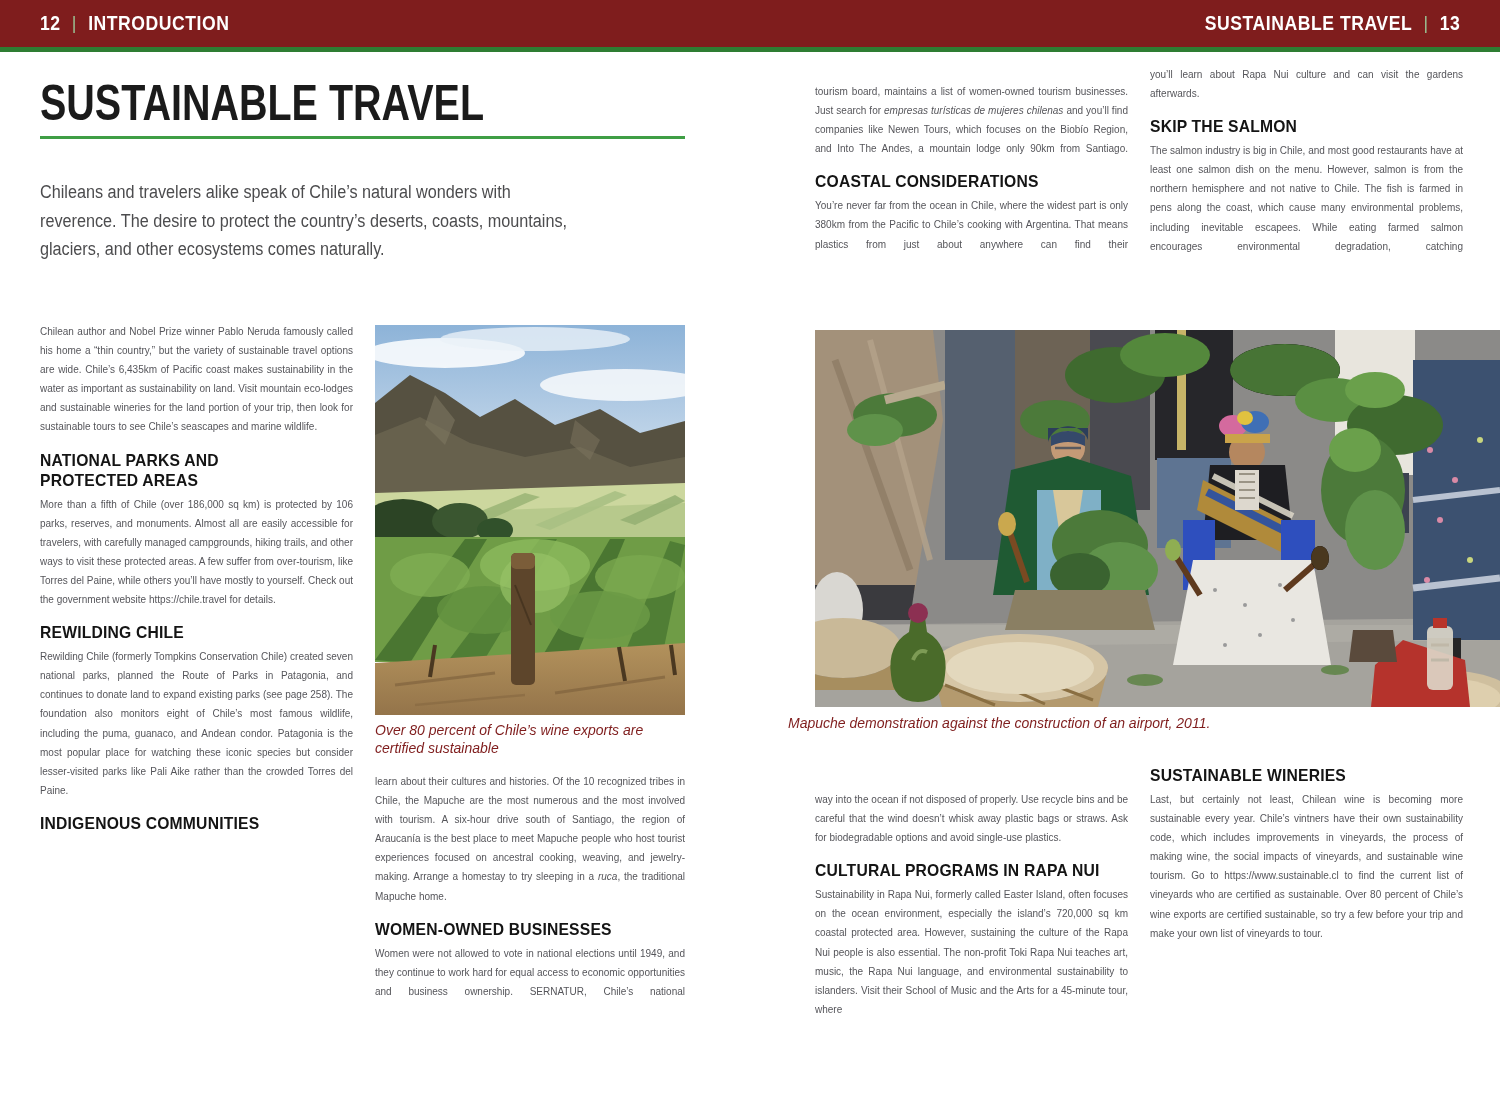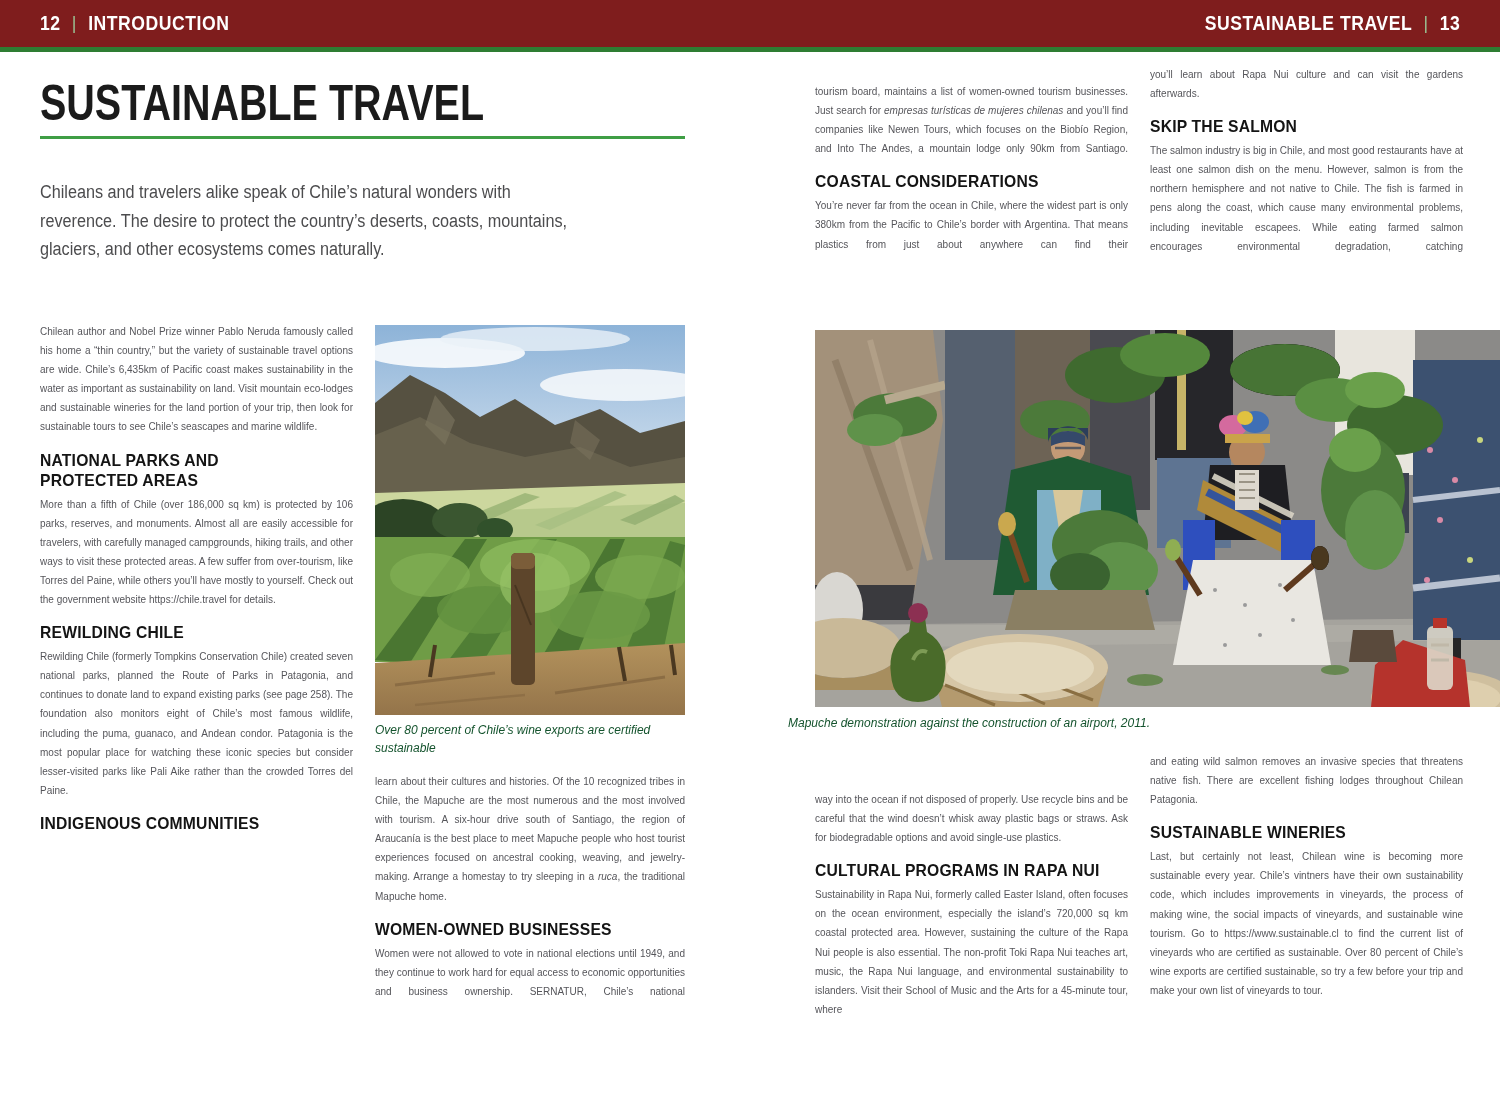--- a/index.html
+++ b/index.html
@@ -46,21 +46,21 @@
   .h-section{
     font-weight:bold;color:#141414;font-size:16.5px;line-height:20px;
     margin:13px 0 5px;letter-spacing:0.2px;white-space:pre-line;
     transform:scaleX(0.95);transform-origin:0 0;
   }
   
   .photo{position:absolute;overflow:hidden;}
   .photo svg{display:block;width:100%;height:100%;}
   .photo-vineyard{left:375px;top:325px;width:310px;height:390px;}
   .photo-mapuche{left:815px;top:330px;width:685px;height:377px;}
-  .caption{font-style:italic;font-size:12px;line-height:18px;color:#14532d;position:absolute;margin:0;}
+  .caption{font-style:italic;font-size:14px;line-height:18px;color:#7f1d1d;position:absolute;margin:0;}
   .caption-vineyard{left:375px;top:721px;width:300px;}
   .caption-mapuche{left:788px;top:714px;width:640px;}
 </style>
 </head>
 <body>
 
 <div class="header-bar">
   <div class="kicker left">
     <span>12</span>
     <span class="sep">|</span>
@@ -149,21 +149,21 @@
 
 <div class="col col2">
   <p class="body"><span>learn about their cultures and histories. Of the 10 recognized tribes in Chile, the Mapuche are the most numerous and the most involved with tourism. A six-hour drive south of Santiago, the region of Araucanía is the best place to meet Mapuche people who host tourist experiences focused on ancestral cooking, weaving, and jewelry-making. Arrange a homestay to try sleeping in a </span><i>ruca</i><span>, the traditional Mapuche home.</span></p>
   <h2 class="h-section">WOMEN-OWNED BUSINESSES</h2>
   <p class="body cont">Women were not allowed to vote in national elections until 1949, and they continue to work hard for equal access to economic opportunities and business ownership. SERNATUR, Chile’s national</p>
 </div>
 
 <div class="col col3">
   <p class="body cont"><span>tourism board, maintains a list of women-owned tourism businesses. Just search for </span><i>empresas turísticas de mujeres chilenas</i><span> and you’ll find companies like Newen Tours, which focuses on the Biobío Region, and Into The Andes, a mountain lodge only 90km from Santiago.</span></p>
   <h2 class="h-section">COASTAL CONSIDERATIONS</h2>
-  <p class="body cont">You’re never far from the ocean in Chile, where the widest part is only 380km from the Pacific to Chile’s border with Argentina. That means plastics from just about anywhere can find their</p>
+  <p class="body cont">You’re never far from the ocean in Chile, where the widest part is only 380km from the Pacific to Chile’s cooking with Argentina. That means plastics from just about anywhere can find their</p>
 </div>
 
 <div class="col col4">
   <p class="body">you’ll learn about Rapa Nui culture and can visit the gardens afterwards.</p>
   <h2 class="h-section">SKIP THE SALMON</h2>
   <p class="body cont">The salmon industry is big in Chile, and most good restaurants have at least one salmon dish on the menu. However, salmon is from the northern hemisphere and not native to Chile. The fish is farmed in pens along the coast, which cause many environmental problems, including inevitable escapees. While eating farmed salmon encourages environmental degradation, catching</p>
 </div>
 
 <div class="photo photo-mapuche">
   <svg viewBox="0 0 685 377" preserveAspectRatio="none">
@@ -288,16 +288,15 @@
 </div>
 <p class="caption caption-mapuche">Mapuche demonstration against the construction of an airport, 2011.</p>
 
 <div class="col col3b">
   <p class="body">way into the ocean if not disposed of properly. Use recycle bins and be careful that the wind doesn’t whisk away plastic bags or straws. Ask for biodegradable options and avoid single-use plastics.</p>
   <h2 class="h-section">CULTURAL PROGRAMS IN RAPA NUI</h2>
   <p class="body cont">Sustainability in Rapa Nui, formerly called Easter Island, often focuses on the ocean environment, especially the island’s 720,000 sq km coastal protected area. However, sustaining the culture of the Rapa Nui people is also essential. The non-profit Toki Rapa Nui teaches art, music, the Rapa Nui language, and environmental sustainability to islanders. Visit their School of Music and the Arts for a 45-minute tour, where</p>
 </div>
 
 <div class="col col4b">
-  <p class="body">and eating wild salmon removes an invasive species that threatens native fish. There are excellent fishing lodges throughout Chilean Patagonia.</p>
   <h2 class="h-section">SUSTAINABLE WINERIES</h2>
   <p class="body">Last, but certainly not least, Chilean wine is becoming more sustainable every year. Chile’s vintners have their own sustainability code, which includes improvements in vineyards, the process of making wine, the social impacts of vineyards, and sustainable wine tourism. Go to https://www.sustainable.cl to find the current list of vineyards who are certified as sustainable. Over 80 percent of Chile’s wine exports are certified sustainable, so try a few before your trip and make your own list of vineyards to tour.</p>
 </div>
 
 </body></html>

